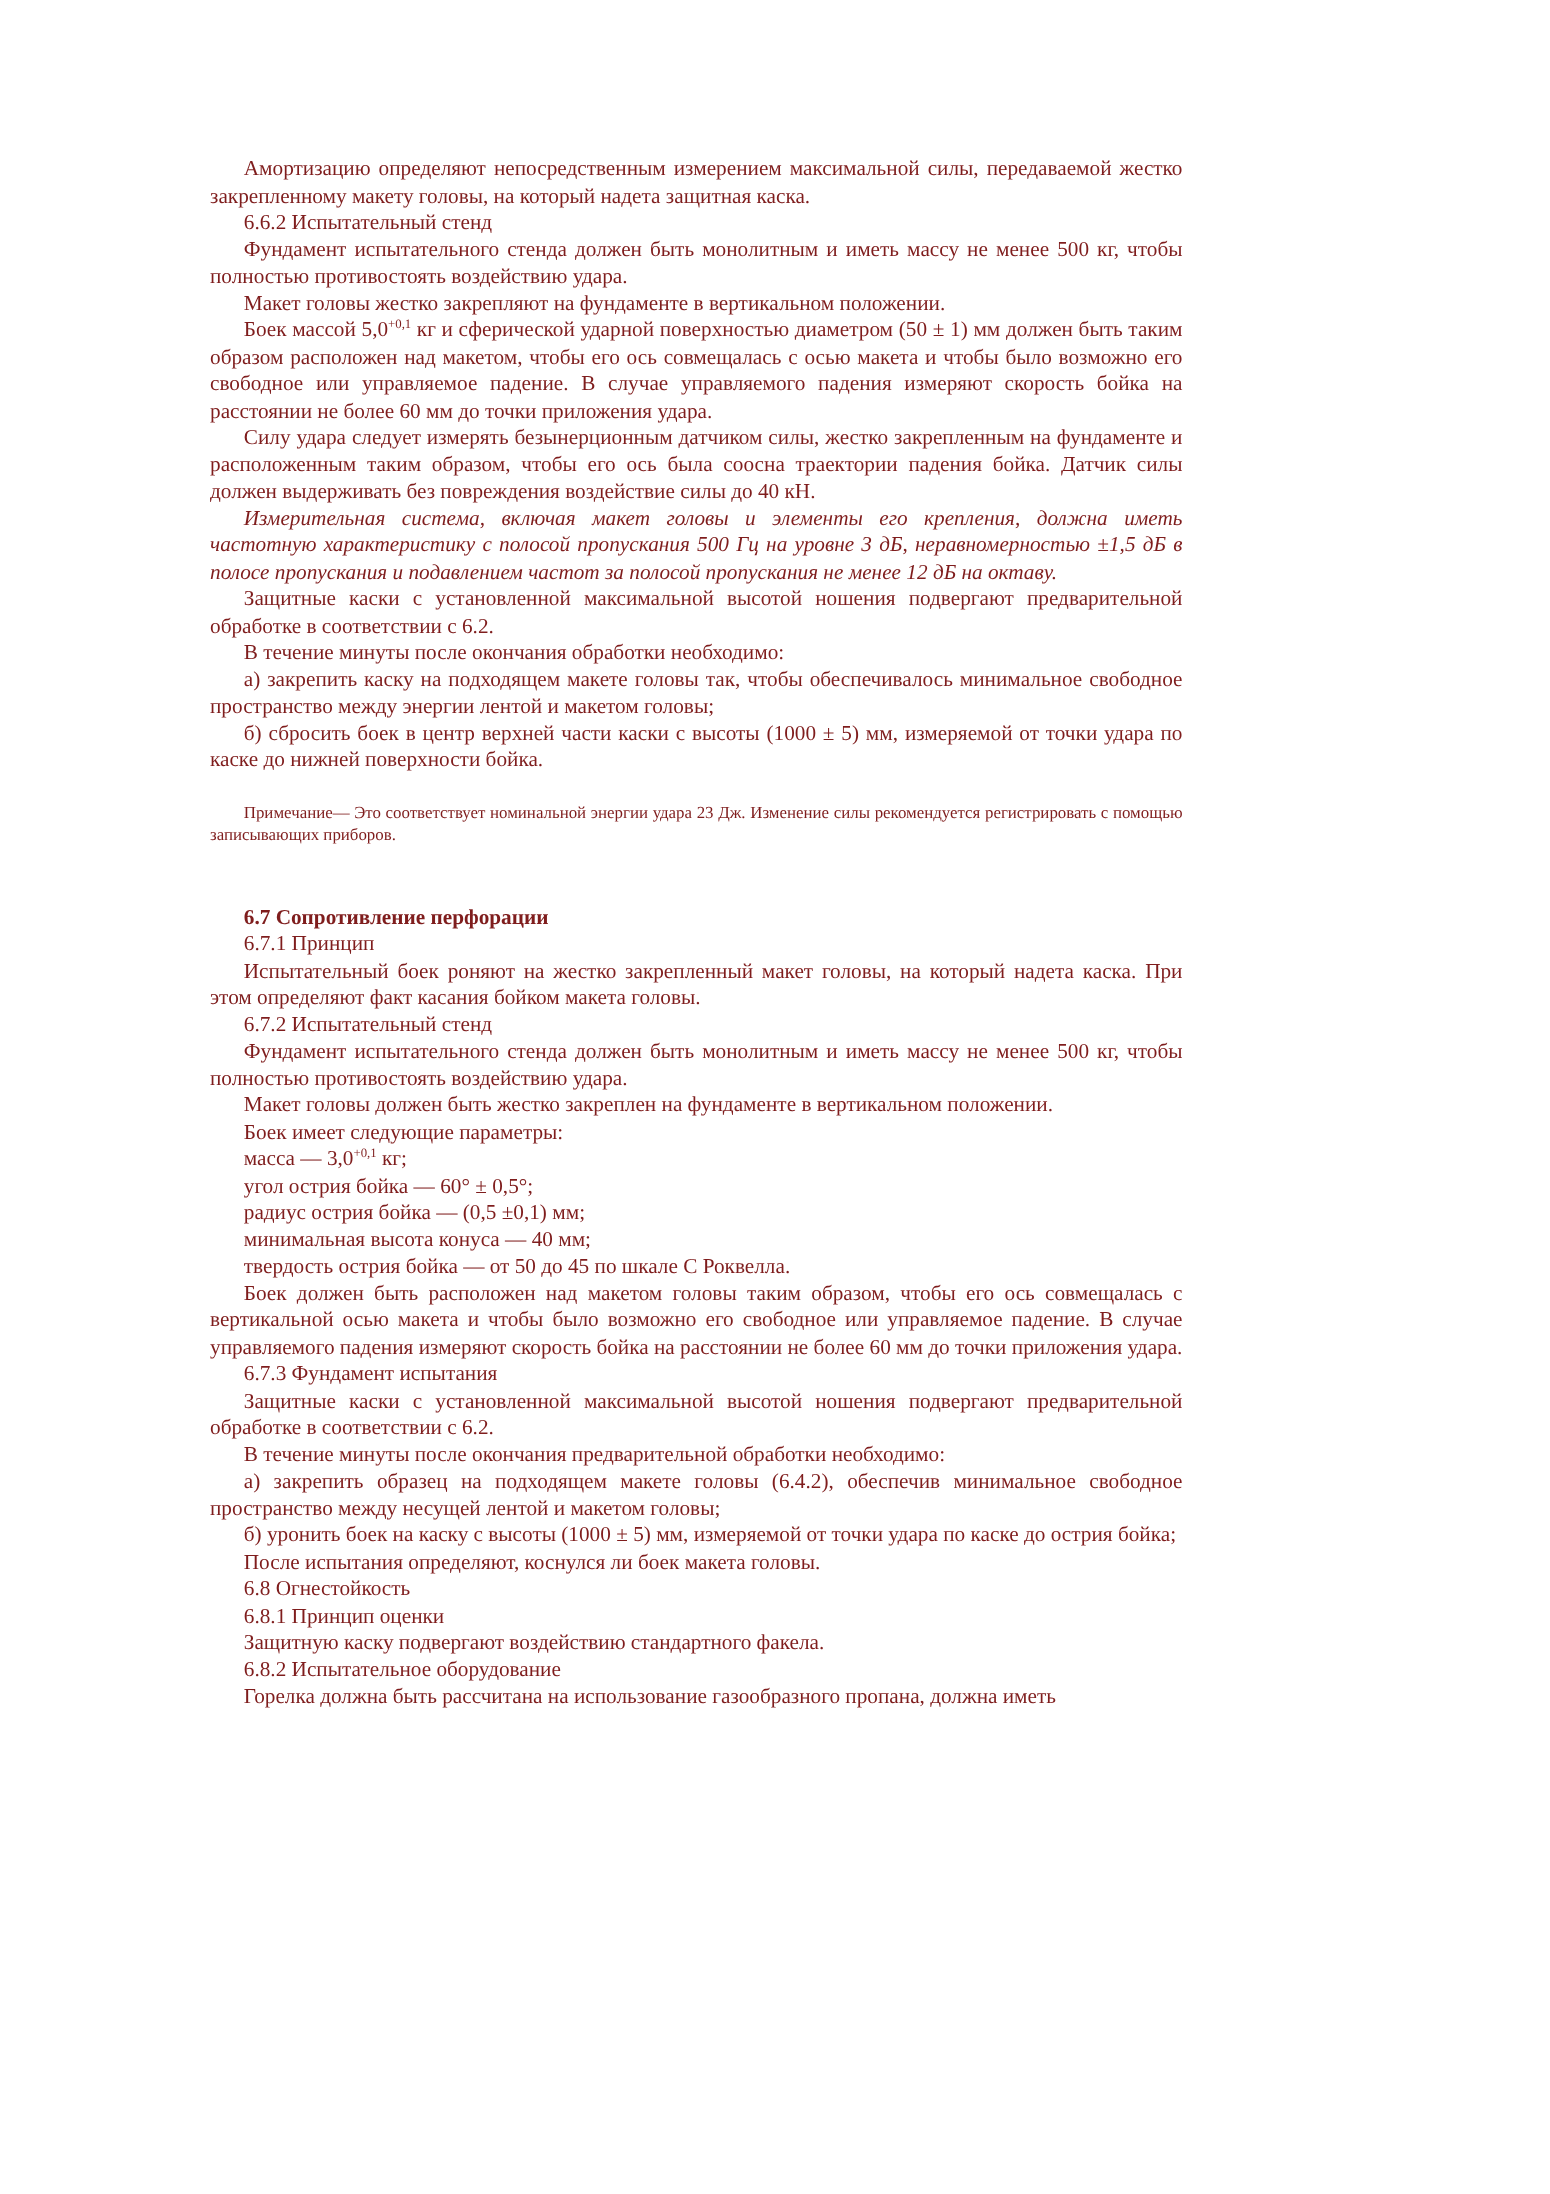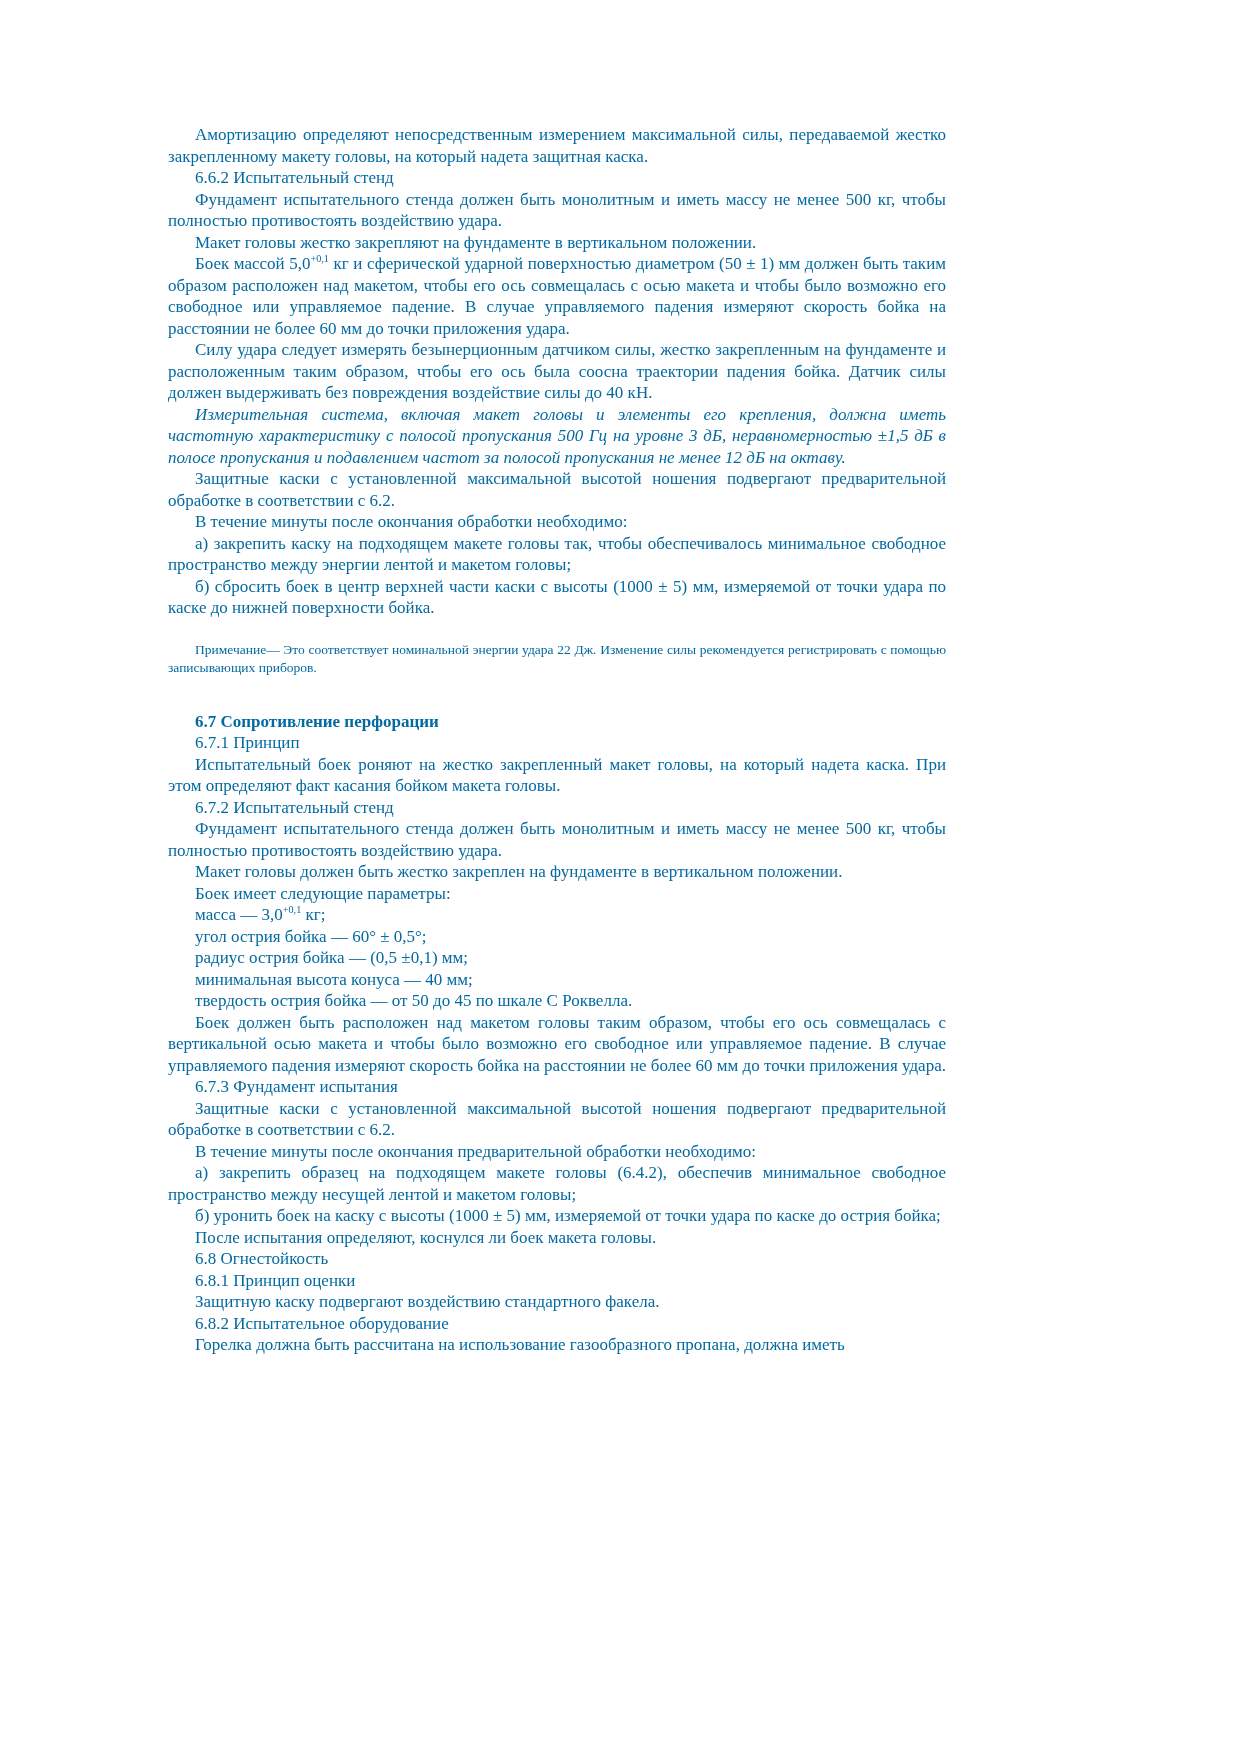--- a/index.html
+++ b/index.html
@@ -8,21 +8,21 @@
     background: #ffffff;
   }
   .page {
     position: relative;
     width: 1240px;
     height: 1428px;
     background: #ffffff;
     box-sizing: border-box;
     overflow: hidden;
     font-family: "Liberation Serif", "DejaVu Serif", serif;
-    color: #0369a1;
+    color: #7f1d1d;
   }
   .content {
     position: absolute;
     left: 168px;
     top: 124px;
     width: 778px;
   }
   .content p {
     margin: 0;
     text-indent: 27px;
@@ -34,21 +34,21 @@
   .content p.italic {
     font-style: italic;
   }
   .content p.note {
     font-size: 13.5px;
     line-height: 18px;
     margin-top: 22px;
   }
   .content p.heading {
     font-weight: bold;
-    margin-top: 34px;
+    margin-top: 46px;
   }
   .content p.bold {
     font-weight: normal;
   }
   .content sup {
     font-size: 0.6em;
     line-height: 0;
     vertical-align: super;
   }
 </style>
@@ -61,21 +61,21 @@
       <p class="body">6.6.2 Испытательный стенд</p>
       <p class="body">Фундамент испытательного стенда должен быть монолитным и иметь массу не менее 500 кг, чтобы полностью противостоять воздействию удара.</p>
       <p class="body">Макет головы жестко закрепляют на фундаменте в вертикальном положении.</p>
       <p class="body">Боек массой 5,0<sup>+0,1</sup> кг и сферической ударной поверхностью диаметром (50 ± 1) мм должен быть таким образом расположен над макетом, чтобы его ось совмещалась с осью макета и чтобы было возможно его свободное или управляемое падение. В случае управляемого падения измеряют скорость бойка на расстоянии не более 60 мм до точки приложения удара.</p>
       <p class="body">Силу удара следует измерять безынерционным датчиком силы, жестко закрепленным на фундаменте и расположенным таким образом, чтобы его ось была соосна траектории падения бойка. Датчик силы должен выдерживать без повреждения воздействие силы до 40 кН.</p>
       <p class="italic">Измерительная система, включая макет головы и элементы его крепления, должна иметь частотную характеристику с полосой пропускания 500 Гц на уровне 3 дБ, неравномерностью ±1,5 дБ в полосе пропускания и подавлением частот за полосой пропускания не менее 12 дБ на октаву.</p>
       <p class="body">Защитные каски с установленной максимальной высотой ношения подвергают предварительной обработке в соответствии с 6.2.</p>
       <p class="body">В течение минуты после окончания обработки необходимо:</p>
       <p class="body">а) закрепить каску на подходящем макете головы так, чтобы обеспечивалось минимальное свободное пространство между энергии лентой и макетом головы;</p>
       <p class="body">б) сбросить боек в центр верхней части каски с высоты (1000 ± 5) мм, измеряемой от точки удара по каске до нижней поверхности бойка.</p>
-      <p class="note">Примечание— Это соответствует номинальной энергии удара 22 Дж. Изменение силы рекомендуется регистрировать с помощью записывающих приборов.</p>
+      <p class="note">Примечание— Это соответствует номинальной энергии удара 23 Дж. Изменение силы рекомендуется регистрировать с помощью записывающих приборов.</p>
       <p class="heading">6.7 Сопротивление перфорации</p>
       <p class="body">6.7.1 Принцип</p>
       <p class="body">Испытательный боек роняют на жестко закрепленный макет головы, на который надета каска. При этом определяют факт касания бойком макета головы.</p>
       <p class="body">6.7.2 Испытательный стенд</p>
       <p class="body">Фундамент испытательного стенда должен быть монолитным и иметь массу не менее 500 кг, чтобы полностью противостоять воздействию удара.</p>
       <p class="body">Макет головы должен быть жестко закреплен на фундаменте в вертикальном положении.</p>
       <p class="body">Боек имеет следующие параметры:</p>
       <p class="body">масса — 3,0<sup>+0,1</sup> кг;</p>
       <p class="body">угол острия бойка — 60° ± 0,5°;</p>
       <p class="body">радиус острия бойка — (0,5 ±0,1) мм;</p>

